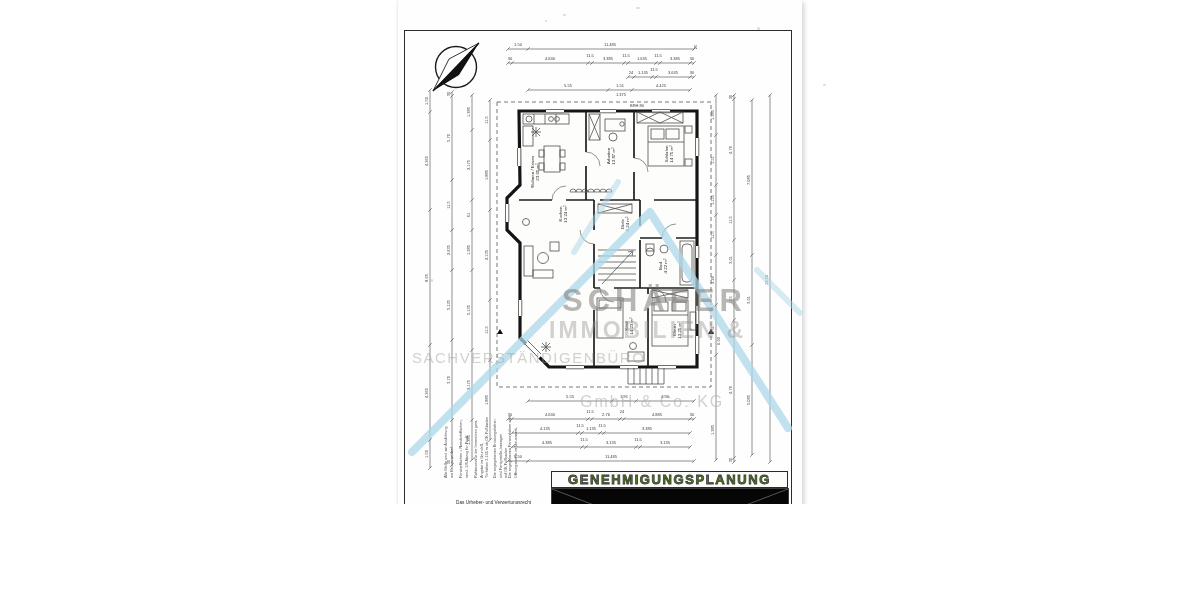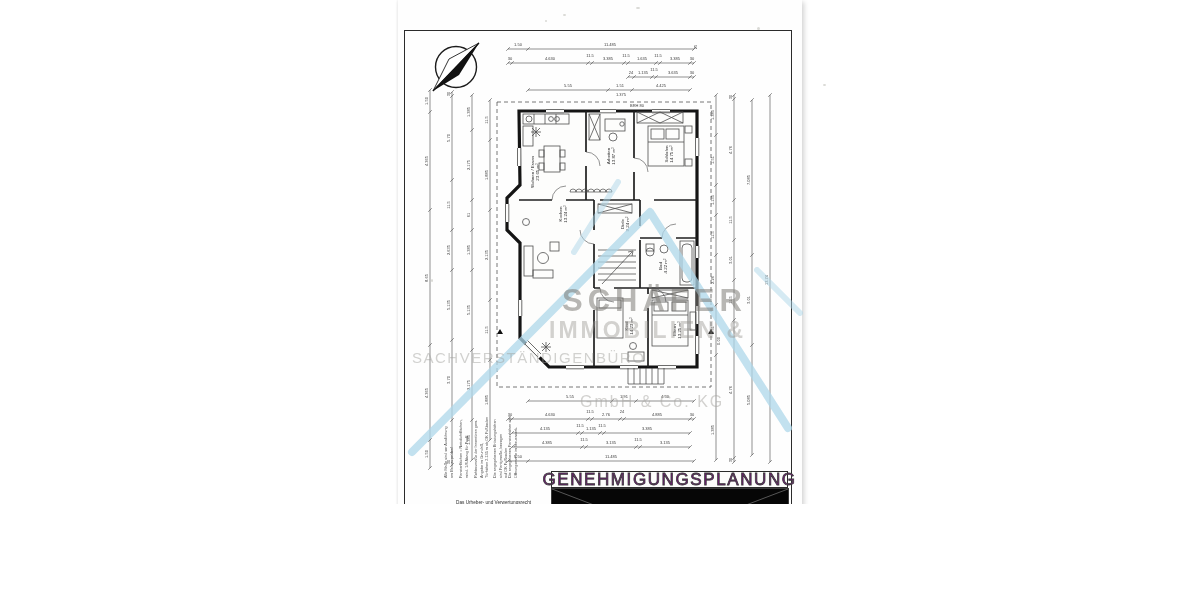--- a/index.html
+++ b/index.html
@@ -15,21 +15,21 @@
   svg.wm-roof{position:absolute;left:0;top:0;width:1200px;height:600px;pointer-events:none;}
   .dim{font-size:4px;fill:#3c3c3c;text-anchor:middle;font-family:"Liberation Sans",sans-serif;}
   .room{font-size:4.4px;fill:#303030;text-anchor:middle;font-family:"Liberation Sans",sans-serif;}
   .wm{position:absolute;pointer-events:none;white-space:nowrap;font-family:"Liberation Sans",sans-serif;}
   .wm1{left:562px;top:283px;font-size:31px;font-weight:bold;letter-spacing:5px;color:rgba(125,123,119,.55);}
   .wm2{left:549px;top:317px;font-size:23px;font-weight:bold;letter-spacing:3px;color:rgba(150,148,144,.42);}
   .wm3{left:412px;top:349px;font-size:15px;letter-spacing:1.5px;color:rgba(158,156,152,.46);}
   .wm4{left:580px;top:393px;font-size:16px;letter-spacing:2px;color:rgba(168,166,162,.5);}
   .title-box{position:absolute;left:551px;top:471px;width:237px;height:17px;border:1.3px solid #2a2a2a;
              box-sizing:border-box;background:#fcfcfb;display:flex;align-items:center;justify-content:center;}
-  .title-box span{font-size:17px;font-weight:normal;letter-spacing:1.6px;color:#701a75;
+  .title-box span{font-size:13px;font-weight:bold;letter-spacing:1.6px;color:#4d7c0f;
                   -webkit-text-stroke:.8px #3a3a3a;}
   .black-box{position:absolute;left:551px;top:488px;width:238px;height:92px;background:#060606;
              border:1px solid #3a3a3a;box-sizing:border-box;}
   .black-box svg{width:100%;height:100%;display:block;}
   .legal{position:absolute;left:456px;width:95px;font-size:4.7px;line-height:1.5;color:#2e2e2e;}
   .legal div{white-space:nowrap;}
   .copyright{top:499px;}
   .revision{top:550px;}
   .filename{position:absolute;left:498px;top:573px;width:50px;font-size:4.2px;color:#3a3a3a;text-align:right;}
   .note-col{position:absolute;top:478px;transform:rotate(-90deg);transform-origin:0 0;

